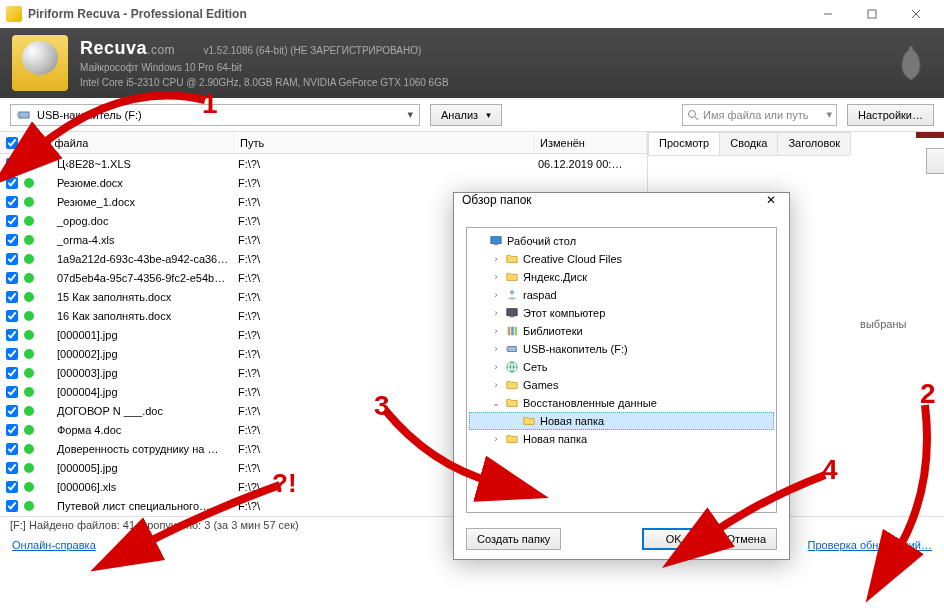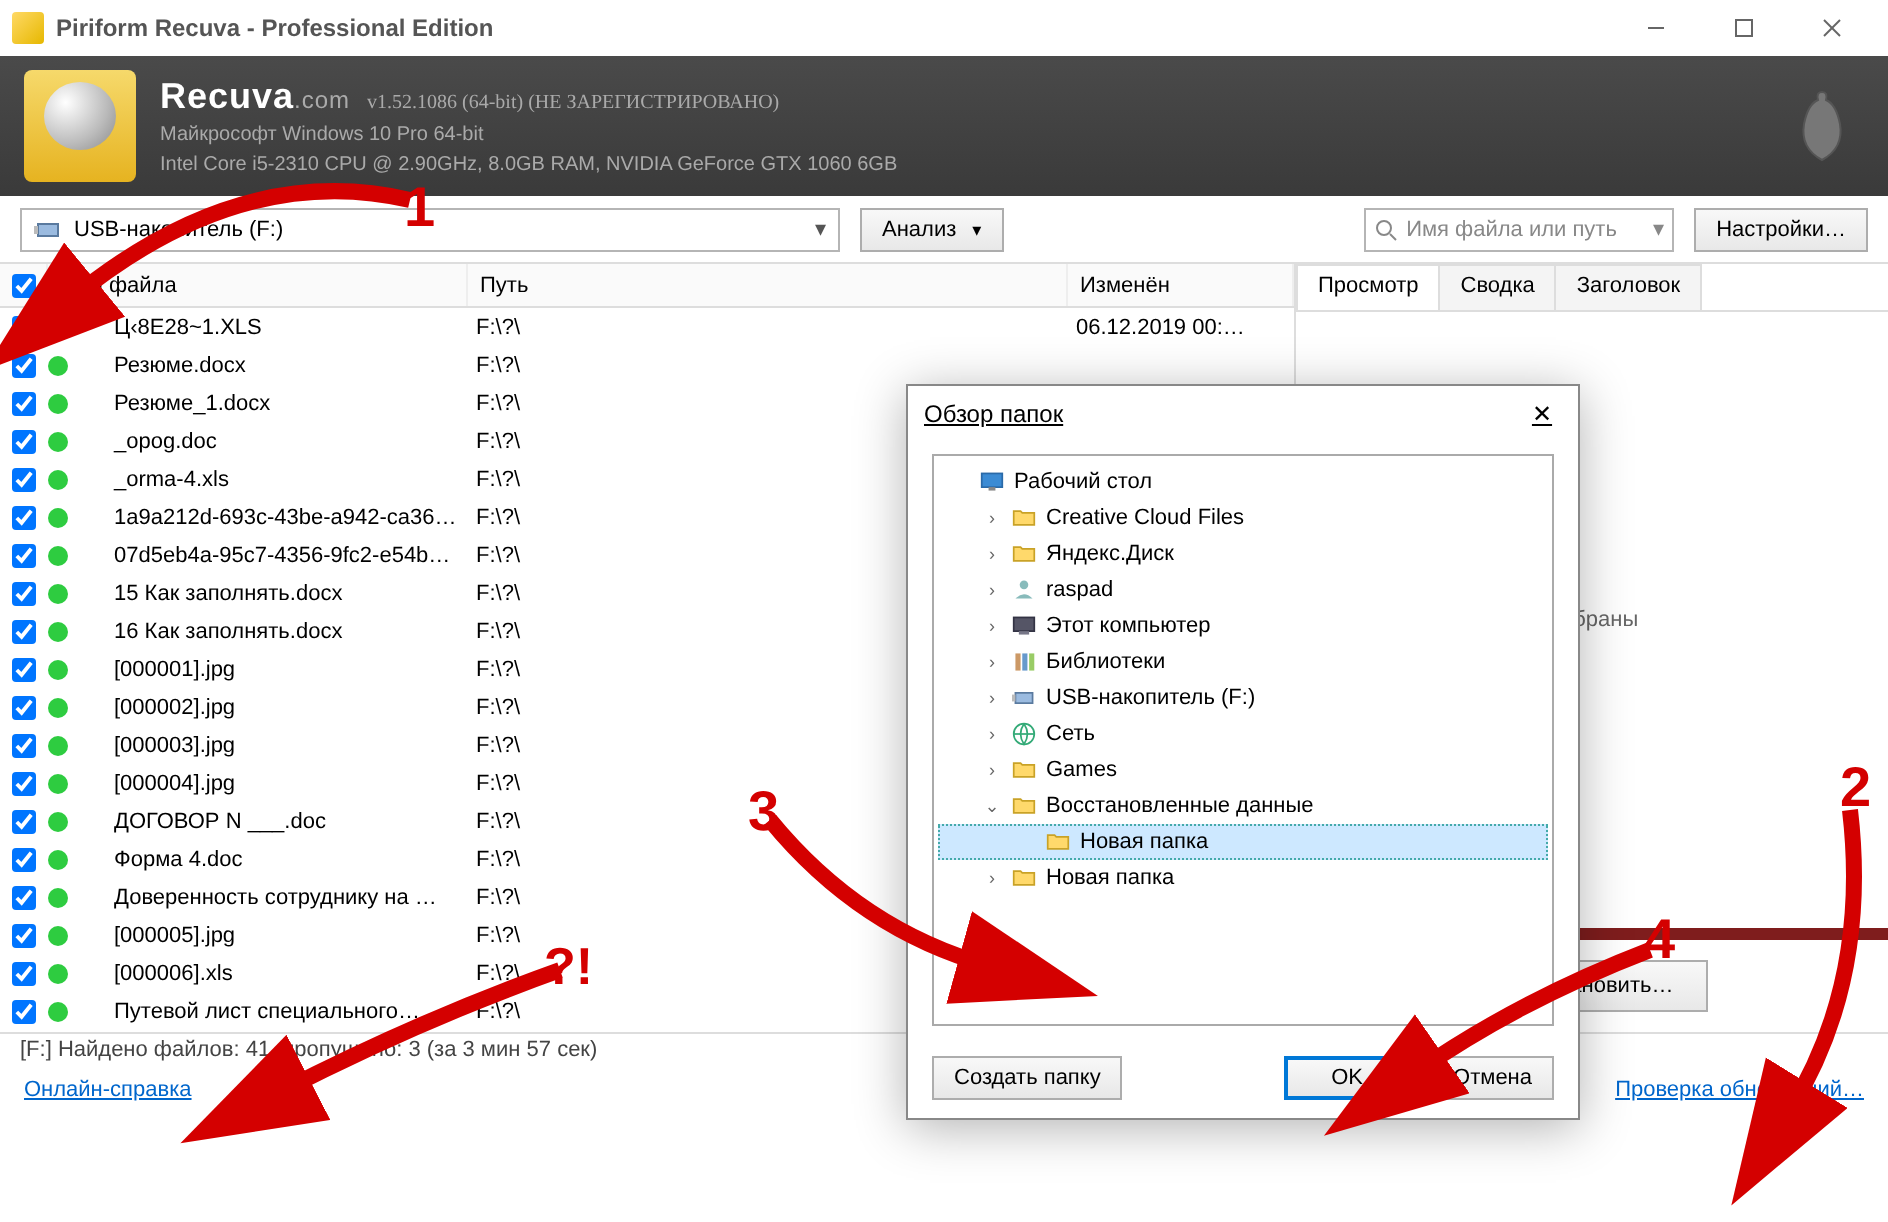--- a/index.html
+++ b/index.html
@@ -40,34 +40,34 @@
 .th-mod { flex:1; }
 .tbody { flex:1; overflow-y:auto; font-size:11px; }
 .row { height:19px; display:flex; align-items:center; padding:0 0; }
 .row .cell-chk { width:24px; display:flex; justify-content:center; }
 .row .cell-name { width:210px; display:flex; align-items:center; gap:23px; overflow:hidden; white-space:nowrap; text-overflow:ellipsis; }
 .row .cell-path { width:300px; padding-left:4px; }
 .row .cell-mod { flex:1; padding-left:4px; }
 .dot { width:10px; height:10px; border-radius:50%; background:#2ecc40; flex-shrink:0; }
 input[type=checkbox] { width:12px; height:12px; }
 
-.side { width: 296px; display:flex; flex-direction:column; }
+.side { width: 296px; display:flex; }
 .tabs { height:24px; display:flex; font-size:11px; border-bottom:1px solid #ddd; }
 .tab { padding:4px 10px; border:1px solid #ddd; border-bottom:none; background:#f4f4f4; margin-right:-1px; cursor:pointer; }
 .tab.active { background:#fff; }
 .side-body { flex:1; display:flex; align-items:center; justify-content:center; font-size:11px; color:#666; padding:10px; text-align:right; }
 .restore-row { padding:10px; display:flex; justify-content:center; border-top:6px solid #7f1d1d; }
 
 .statusbar { height: 20px; font-size: 11px; padding: 2px 10px; color:#444; border-top:1px solid #ddd; }
 .footer-links { height: 22px; display:flex; justify-content:space-between; padding:3px 12px; font-size:11px; }
 .footer-links a { color:#0066cc; text-decoration:underline; cursor:pointer; }
 
 
 .dialog { position:absolute; left:453px; top:192px; width:337px; height:368px; background:#fff; border:1px solid #888; box-shadow:0 4px 24px rgba(0,0,0,.3); display:flex; flex-direction:column; font-size:11px; }
-.dlg-title { height:28px; display:flex; align-items:center; padding:0 8px; font-size:12px;text-decoration:underline; }
+.dlg-title { height:28px; display:flex; align-items:flex-start; padding:0 8px; font-size:12px; }
 .dlg-title .x { margin-left:auto; width:20px; text-align:center; cursor:pointer; }
 .dlg-msg { padding:10px 14px 6px; font-size:11px; }
 .tree { flex:1; margin:6px 12px; border:1px solid #aaa; overflow-y:auto; padding:4px 2px; }
 .tree-item { height:18px; display:flex; align-items:center; gap:4px; padding-left:4px; cursor:pointer; }
 .tree-item.sel { background:#cde8ff; border:1px dotted #4aa; }
 .tree-item .expander { width:10px; text-align:center; color:#666; font-size:9px; }
 .tree-item .fold { width:14px; height:12px; }
 .fold-ico { fill:#ffd96b; stroke:#c9a227; }
 .dlg-btns { height:40px; display:flex; align-items:center; padding:0 12px; gap:10px; }
 .dlg-btns .spacer { flex:1; }
@@ -102,21 +102,21 @@
           <line x1="9" y1="1" x2="1" y2="9" stroke="#666"></line>
         </svg>
       </div>
   </div>
 </div>
 
 <div class="header">
   <div class="logo-box"></div>
   <div>
     <div><span class="brand"><span>Recuva</span><small>.com</small></span>
-      <span class="meta" style="margin-left:4px;font-family:Liberation Serif, serif;">v1.52.1086 (64-bit) (НЕ ЗАРЕГИСТРИРОВАНО)</span></div>
+      <span class="meta" style="margin-left:24px;">v1.52.1086 (64-bit) (НЕ ЗАРЕГИСТРИРОВАНО)</span></div>
     <div class="meta">Майкрософт Windows 10 Pro 64-bit</div>
     <div class="meta">Intel Core i5-2310 CPU @ 2.90GHz, 8.0GB RAM, NVIDIA GeForce GTX 1060 6GB</div>
   </div>
   <div class="pear">
     <svg viewBox="0 0 30 40">
         <path d="M15 4 Q12 4 13 8 Q8 10 6 20 Q4 32 15 38 Q26 32 24 20 Q22 10 17 8 Q18 4 15 4 Z"></path>
       </svg>
   </div>
 </div>
 

